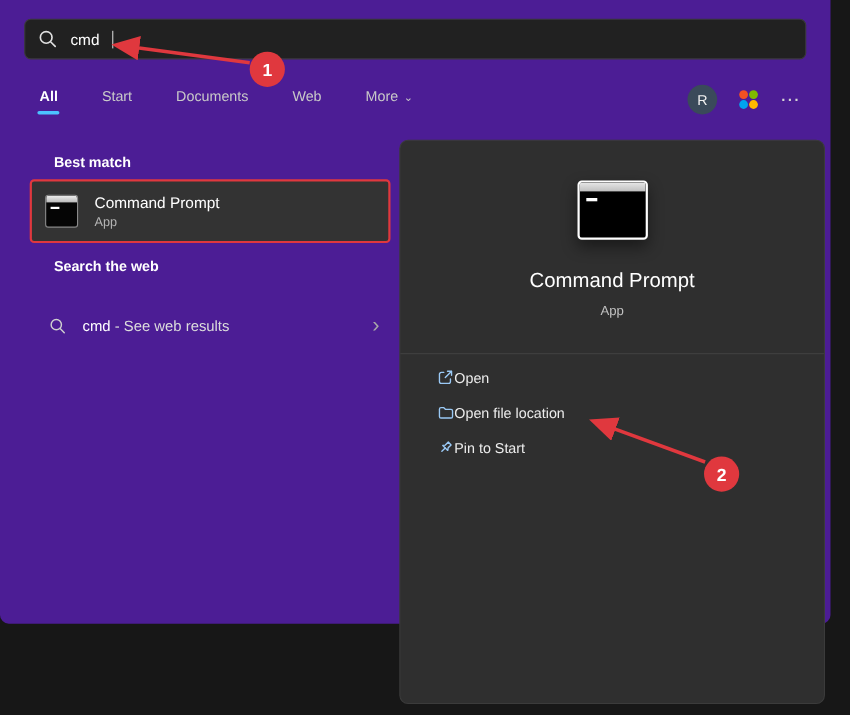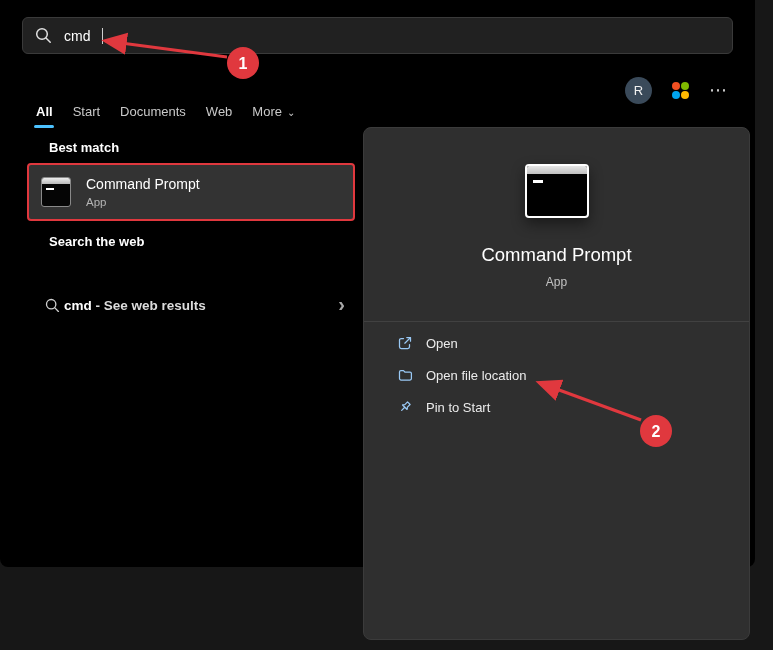--- a/index.html
+++ b/index.html
@@ -10,35 +10,35 @@
   *{box-sizing:border-box;margin:0;padding:0;}
   html,body{width:773px;height:650px;overflow:hidden;}
   body{
     background:#171717;
     font-family:"Liberation Sans", sans-serif;
     position:relative;
     color:#eee;
   }
   .window{
     position:absolute;left:0;top:0;width:755px;height:567px;
-    background:#000000;
+    background:#4c1d95;
     border-radius:0 0 8px 8px;
   }
   
   .searchbar{
     position:absolute;left:22px;top:17px;width:711px;height:37px;
     background:#212121;border:1px solid #3a3a3a;border-radius:6px;
     display:flex;align-items:center;padding:0 12px;gap:12px;
   }
   .sicon{display:flex;align-items:center;}
   .sval{font-size:14px;color:#fff;}
   .caret{width:1px;height:16px;background:#cfcfcf;display:inline-block;}
   
   .tabs{
-    position:absolute;left:36px;top:80px;display:flex;gap:20px;align-items:center;margin-top:24px;
+    position:absolute;left:36px;top:80px;display:flex;gap:40px;align-items:center;
   }
   .tab{position:relative;font-size:13px;color:#c9c9c9;padding-bottom:9px;cursor:default;}
   .tab.active>.tlabel{color:#fff;font-weight:bold;}
   .tab .underline{
     position:absolute;left:50%;transform:translateX(-50%);bottom:0;
     width:20px;height:3px;border-radius:2px;background:var(--accent);display:none;
   }
   .tab.active .underline{display:block;}
   .tab .chev{font-size:10px;color:#c9c9c9;margin-left:5px;}
   
@@ -69,21 +69,21 @@
   .small-term{
     width:30px;height:30px;background:#050505;border:1px solid #8a8a8a;border-radius:3px;
     position:relative;overflow:hidden;flex:0 0 auto;
   }
   .small-term::before{content:"";position:absolute;top:0;left:0;right:0;height:6px;background:linear-gradient(#ededed,#b9b9b9);}
   .small-term::after{content:"";position:absolute;top:10px;left:4px;width:8px;height:2px;background:#fff;}
   .result-text .title{font-size:14px;color:#fff;}
   .result-text .sub{font-size:11.5px;color:#b5b5b5;margin-top:4px;}
   .web-row{
     position:absolute;left:27px;top:279px;width:328px;height:34px;
-    display:flex;align-items:flex-end;gap:4px;padding:0 10px 0 18px;border-radius:4px;font-weight:bold;
+    display:flex;align-items:center;gap:15px;padding:0 10px 0 18px;border-radius:4px;
   }
   .web-text{font-size:13.5px;color:#fff;}
   .web-text .suffix{color:#dcdcdc;}
   .chevron-right{margin-left:auto;font-size:20px;color:#a8a8a8;line-height:18px;}
   
   .panel{
     position:absolute;left:363px;top:127px;width:387px;height:513px;
     background:#2f2f2f;border:1px solid #3b3b3b;border-radius:8px;
     display:flex;flex-direction:column;align-items:center;
   }
@@ -92,21 +92,21 @@
     border:2px solid #fff;border-radius:4px;position:relative;overflow:hidden;
     box-shadow:0 6px 14px rgba(0,0,0,.45);
   }
   .big-term::before{content:"";position:absolute;top:0;left:0;right:0;height:8px;background:linear-gradient(#e6e6e6,#bfbfbf);}
   .big-term::after{content:"";position:absolute;top:14px;left:6px;width:10px;height:3px;background:#fff;}
   .panel-title{margin-top:26px;font-size:18.5px;color:#fff;}
   .panel-sub{margin-top:9px;font-size:12px;color:#c2c2c2;}
   .divider{margin-top:32px;width:100%;height:1px;background:#414141;}
   .actions{margin-top:5px;width:100%;display:flex;flex-direction:column;}
   .action{
-    height:32px;display:flex;align-items:center;gap:13px;padding-left:33px;
+    height:32px;display:flex;align-items:center;padding-left:33px;
     font-size:13px;color:#ececec;border-radius:4px;
   }
   .aicon{display:flex;align-items:center;}
   .aicon svg{stroke:var(--icon_blue);fill:none;stroke-width:1.25;stroke-linecap:round;stroke-linejoin:round;}
   
   .annot{position:absolute;left:0;top:0;width:773px;height:650px;pointer-events:none;}
   .annot .num{font-size:16px;font-weight:bold;fill:#fff;text-anchor:middle;}
 </style>
 </head>
 <body>

